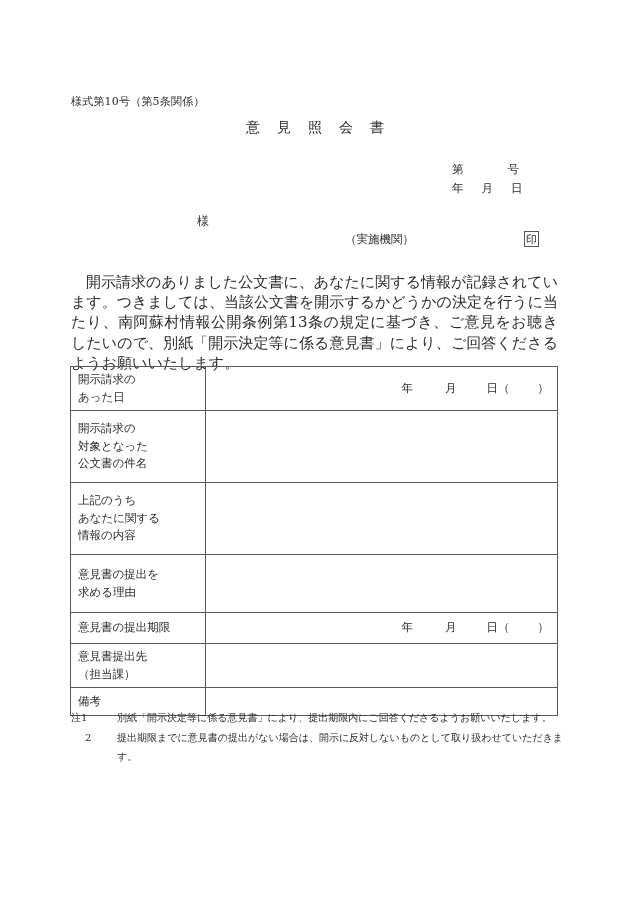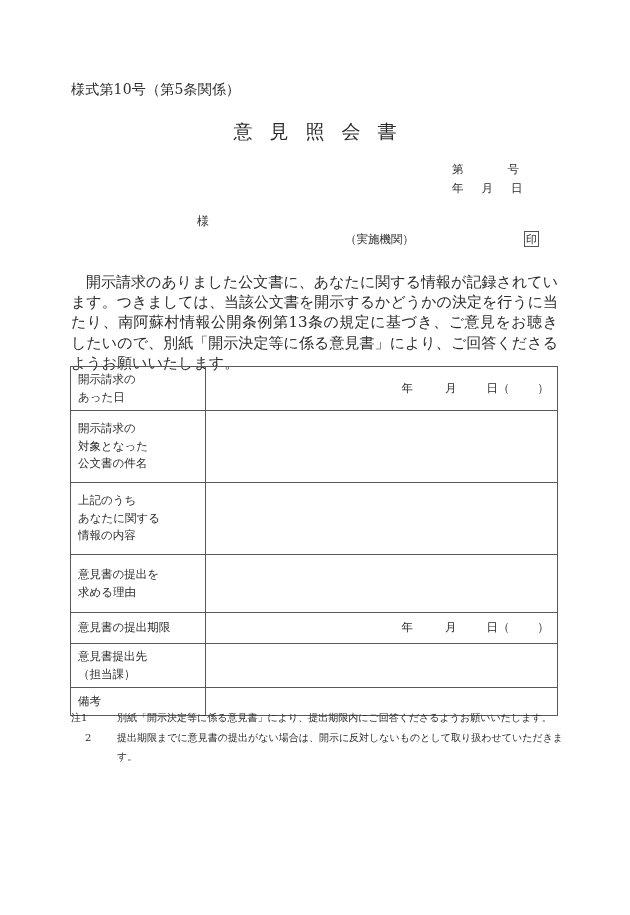--- a/index.html
+++ b/index.html
@@ -22,34 +22,34 @@
     position: absolute;
     left: 0; top: 0;
     width: 630px;
     height: 915px;
   }
 
   
   .form-no {
     position: absolute;
     left: 71px;
-    top: 81px;
-    font-size: 14px;
+    top: 94px;
+    font-size: 11px;
     letter-spacing: 0.2px;
     white-space: nowrap;
   }
 
   
   .doc-title {
     position: absolute;
     left: 0;
     top: 119px;
     width: 630px;
     text-align: center;
-    font-size: 19px;
+    font-size: 14px;
     white-space: nowrap;
   }
   .doc-title .sp { letter-spacing: 17px; }
   .doc-title .last { letter-spacing: 0; }
 
   
   .meta-block {
     position: absolute;
     left: 452px;
     top: 160px;

